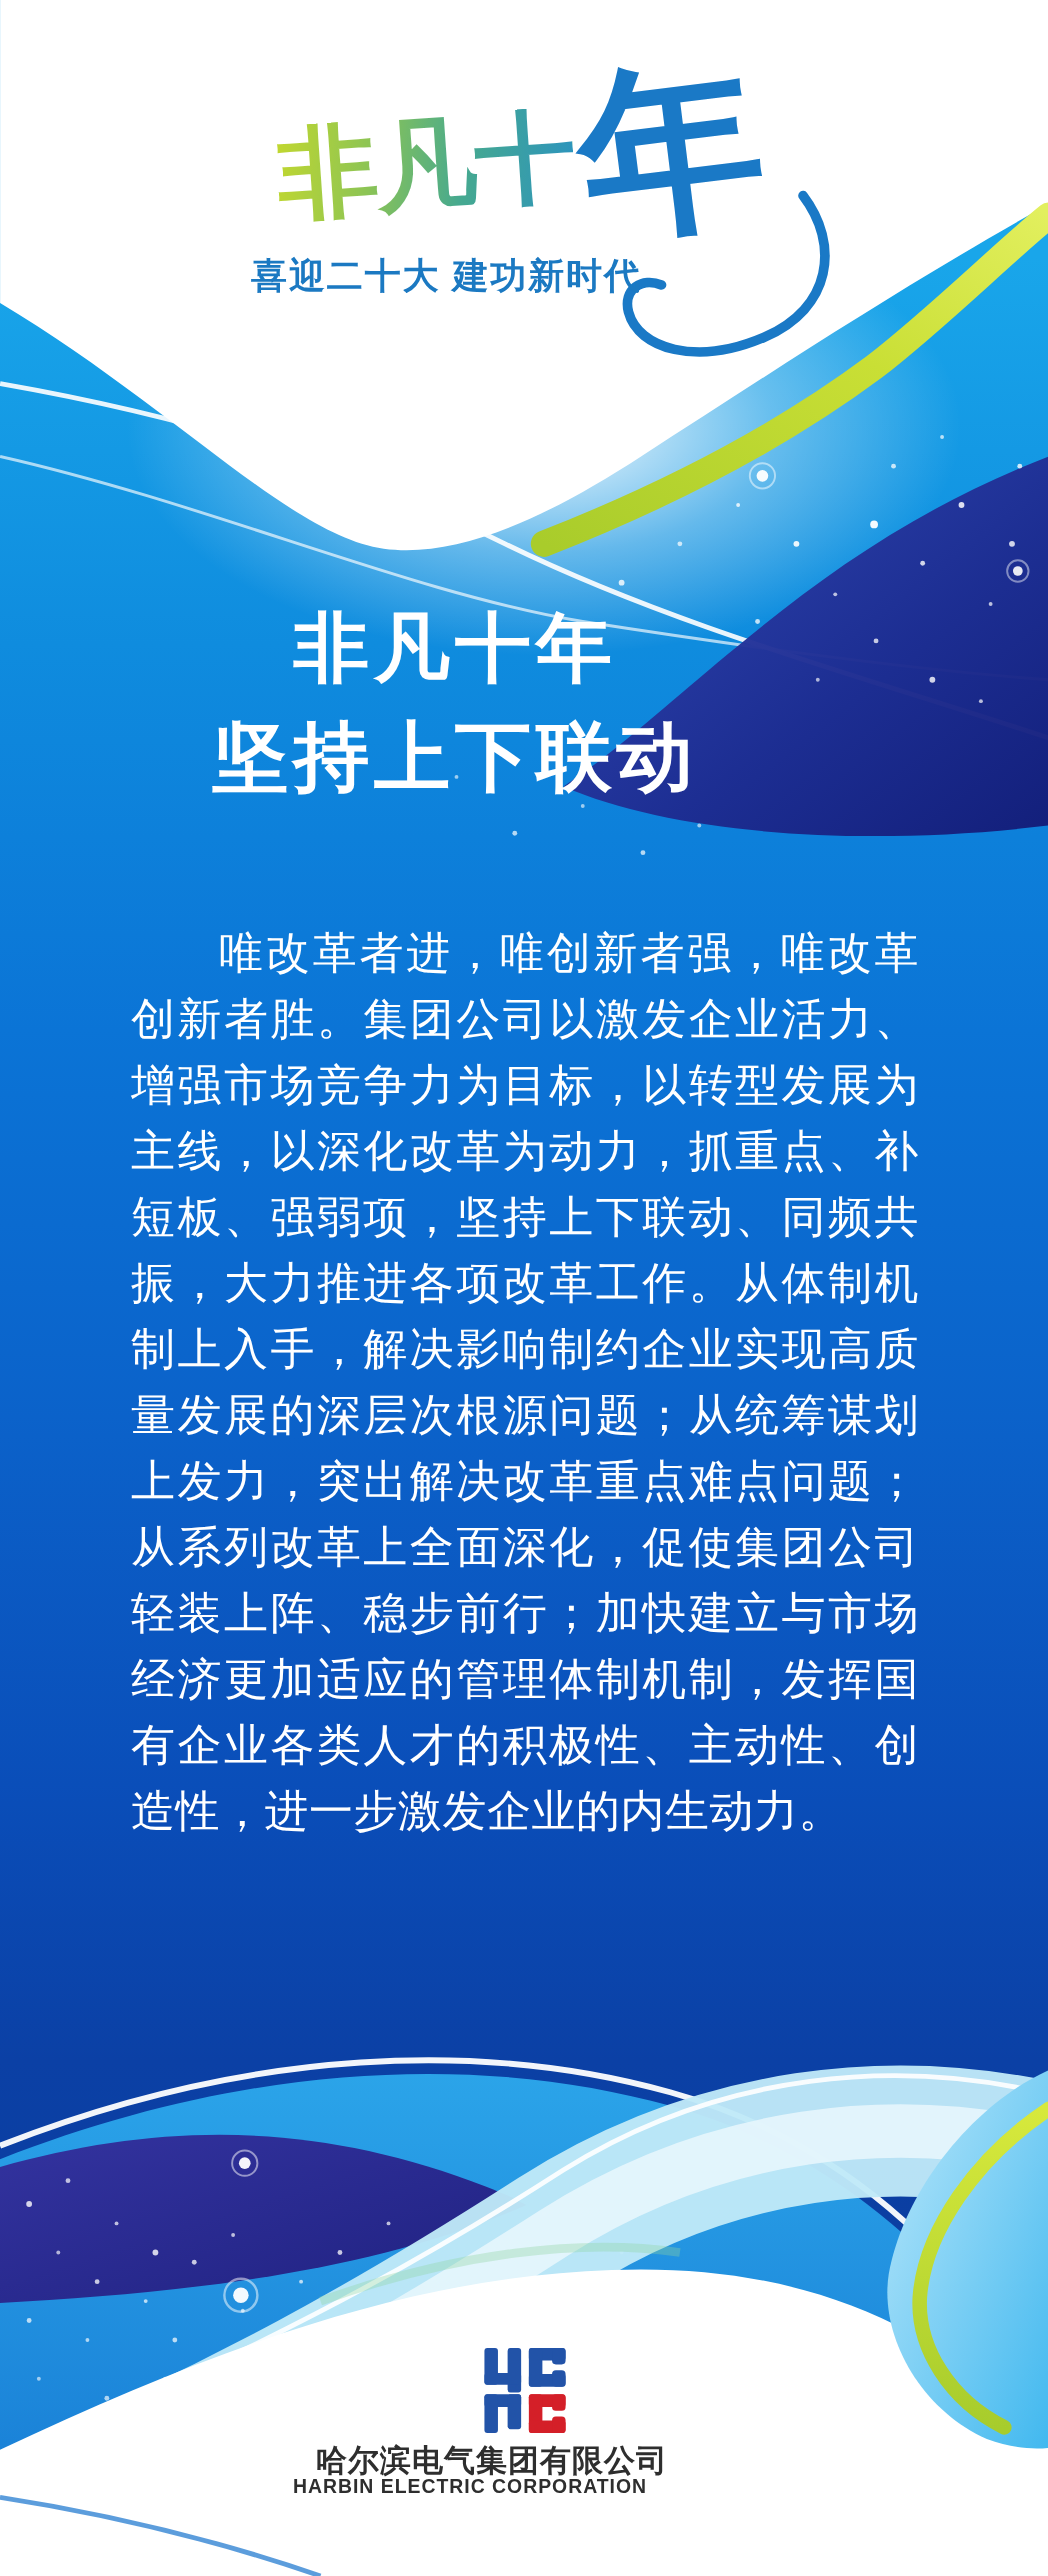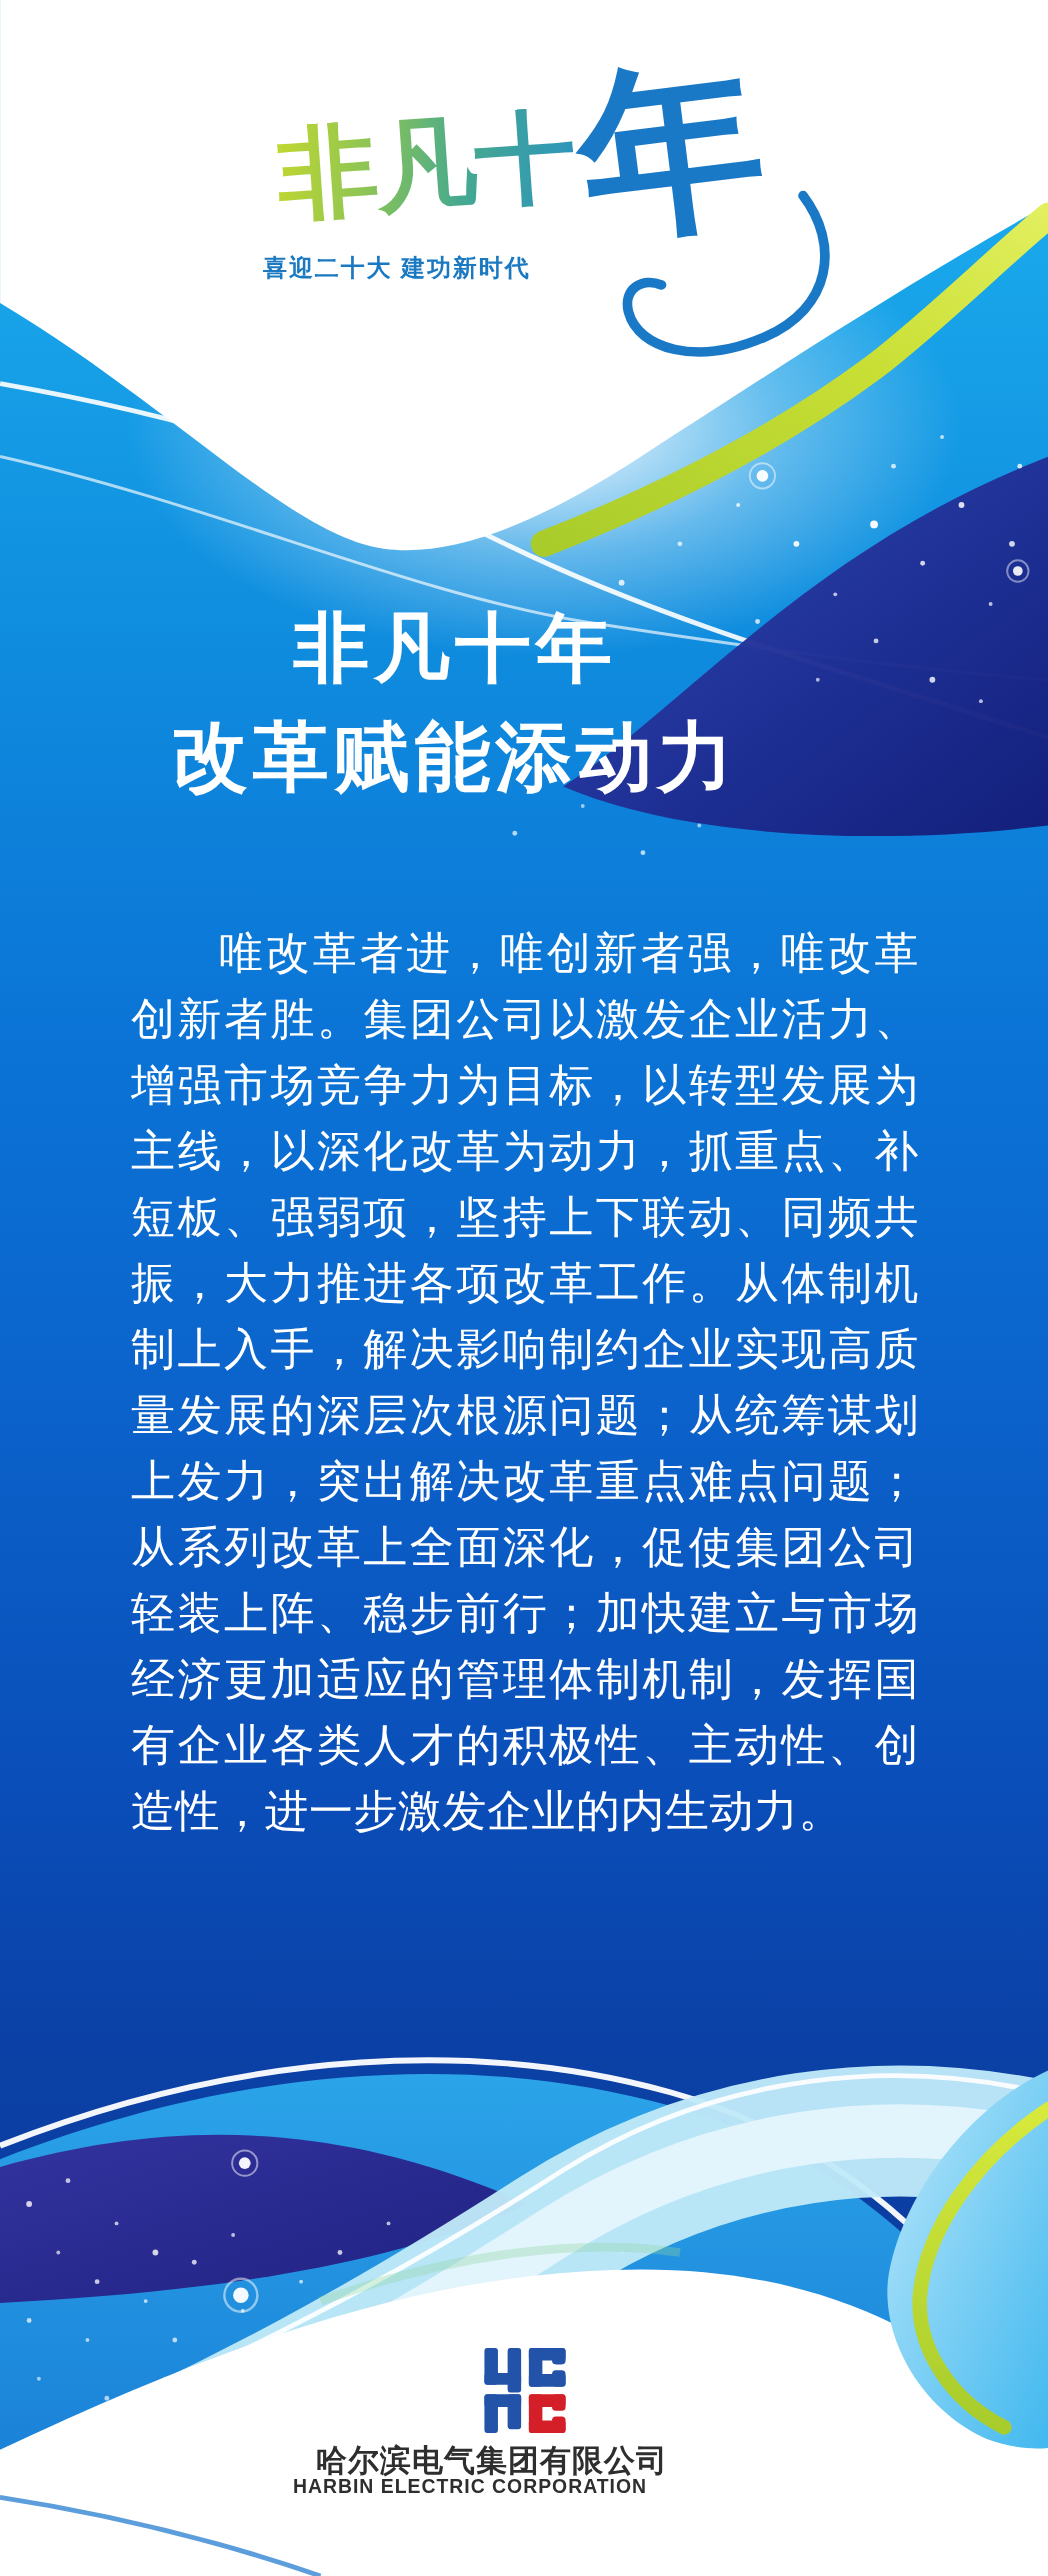--- a/index.html
+++ b/index.html
@@ -23,22 +23,22 @@
     -webkit-background-clip:text;background-clip:text;color:transparent;
     position:absolute;left:0;top:56px;letter-spacing:-1.9px;
   }
   .cal-year{
     position:absolute;left:303px;top:0;font-family:"Liberation Serif",serif;
     font-weight:bold;font-size:183px;line-height:1;color:#1a79c6;
     transform:rotate(-7deg);
   }
   .cal-swoosh{position:absolute;left:272px;top:124px;width:320px;height:194px;}
   .tagline{
-    position:absolute;left:263px;top:252px;
-    font-size:24px;font-weight:bold;color:#1b79c2;letter-spacing:1.9px;white-space:nowrap;
+    position:absolute;left:251px;top:252px;
+    font-size:36px;font-weight:bold;color:#1b79c2;letter-spacing:1.9px;white-space:nowrap;
   }
 
   
   .main-title{
     position:absolute;left:0;top:594px;width:910px;text-align:center;
     font-family:"Liberation Serif",serif;font-weight:700;color:#ffffff;
     font-size:76px;line-height:109px;letter-spacing:4.9px;
   }
 
   
@@ -206,21 +206,21 @@
     <span class="cal-main">非凡十</span>
     <span class="cal-year">年</span>
     <svg class="cal-swoosh" viewBox="0 0 330 200" aria-hidden="true">
       <path d="M262,12 C300,62 292,128 222,158 C152,188 92,170 82,132 C76,108 96,96 116,104" fill="none" stroke="#1a79c6" stroke-width="10" stroke-linecap="round"></path>
     </svg>
   </div>
   <div class="tagline">喜迎二十大 建功新时代</div>
 
   <div class="main-title">
     <div>非凡十年</div>
-    <div>改革赋能添动力</div>
+    <div>坚持上下联动</div>
   </div>
 
   <p class="body-text">唯改革者进，唯创新者强，唯改革创新者胜。集团公司以激发企业活力、增强市场竞争力为目标，以转型发展为主线，以深化改革为动力，抓重点、补短板、强弱项，坚持上下联动、同频共振，大力推进各项改革工作。从体制机制上入手，解决影响制约企业实现高质量发展的深层次根源问题；从统筹谋划上发力，突出解决改革重点难点问题；从系列改革上全面深化，促使集团公司轻装上阵、稳步前行；加快建立与市场经济更加适应的管理体制机制，发挥国有企业各类人才的积极性、主动性、创造性，进一步激发企业的内生动力。</p>
 
   <svg class="he-logo" viewBox="0 0 84 88" aria-hidden="true">
     <g fill="#2253a8">
       <rect x="0" y="0" width="14" height="38" rx="3"></rect>
       <rect x="24" y="0" width="14" height="46" rx="3"></rect>
       <rect x="0" y="26" width="38" height="12" rx="3"></rect>
     </g>

